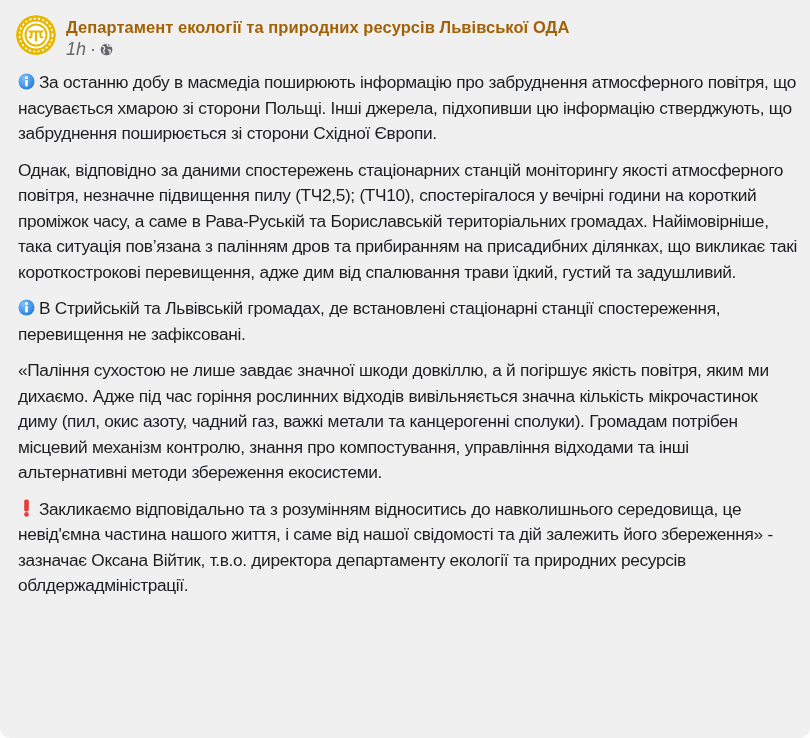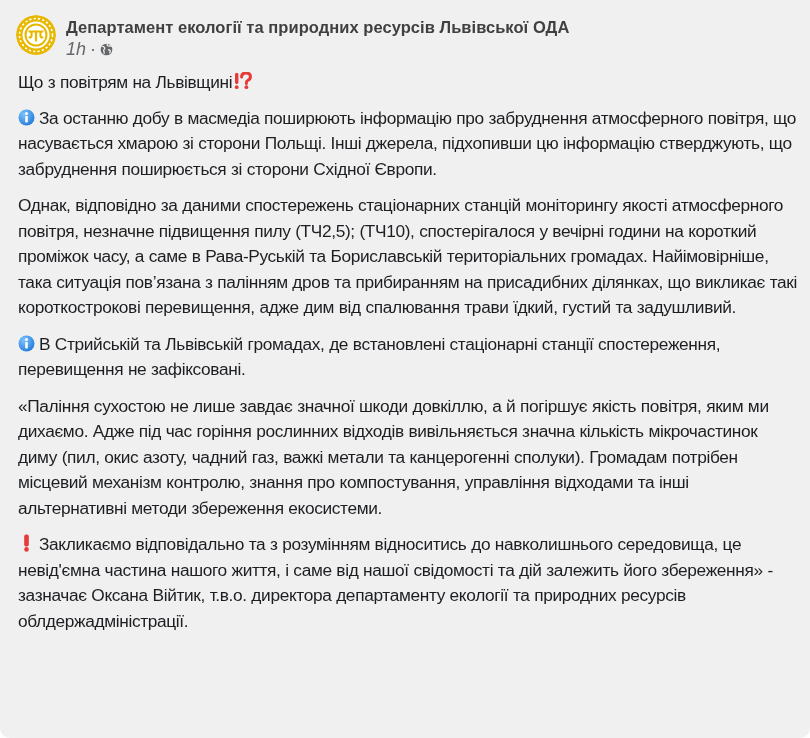--- a/index.html
+++ b/index.html
@@ -35,21 +35,21 @@
       border-radius: 50%;
       display: block;
     }
     .header-text {
       margin-left: 10px;
       margin-top: 2px;
     }
     .page-name {
       font-size: 16.5px;
       font-weight: bold;
-      color: #404040;
+      color: #a16207;
       line-height: 20px;
       letter-spacing: 0.05px;
     }
     .meta {
       display: flex;
       align-items: center;
       margin-top: 4px;
       font-size: 18px;
       color: #65676b;
       line-height: 16px;
@@ -125,28 +125,20 @@
         <svg class="globe" viewBox="0 0 16 16">
           <circle cx="8" cy="8" r="7.2" fill="#65676b"></circle>
           <path d="M3.2 4.2 q1.8 0.2 2.4 1.6 q0.6 1.4 -0.6 2.2 q-1 0.8 -0.2 2.2 q0.6 1 0.2 2.4 M9 1.2 q-0.6 1.4 0.6 2.2 q1.4 0.8 2.6 0.2 q1 -0.4 1.6 0.6 M10.4 8.6 q1.6 -0.4 2.2 1 q0.4 1.4 -0.8 2.6" stroke="#f0f0f0" stroke-width="1.6" fill="none" stroke-linecap="round"></path>
         </svg>
       </div>
     </div>
   </div>
 
   <div class="post-body">
 
-    <p class="title-line">
-      <span>Що з повітрям на Львівщині</span><svg class="emoji-interrobang" viewBox="0 0 19 18">
-        <rect x="2" y="1" width="3.4" height="11" rx="1.4" fill="#e83a3a"></rect>
-        <circle cx="3.7" cy="15.2" r="1.9" fill="#e83a3a"></circle>
-        <path d="M8.6 5 q0 -4 4.4 -4 q4.4 0 4.4 3.8 q0 2.6 -2.6 3.6 q-1.4 0.6 -1.4 2.4 v0.8" stroke="#e83a3a" stroke-width="3" fill="none" stroke-linecap="round"></path>
-        <circle cx="13.4" cy="15.2" r="1.9" fill="#e83a3a"></circle>
-      </svg>
-    </p>
 
     <p>
       <svg class="emoji-info" viewBox="0 0 17 17">
         <defs>
           <radialGradient id="ig1" cx="0.35" cy="0.3" r="0.8">
             <stop offset="0" stop-color="#7cc3ff"></stop>
             <stop offset="1" stop-color="#1f78d6"></stop>
           </radialGradient>
         </defs>
         <circle cx="8.5" cy="8.5" r="8" fill="url(#ig1)"></circle>

